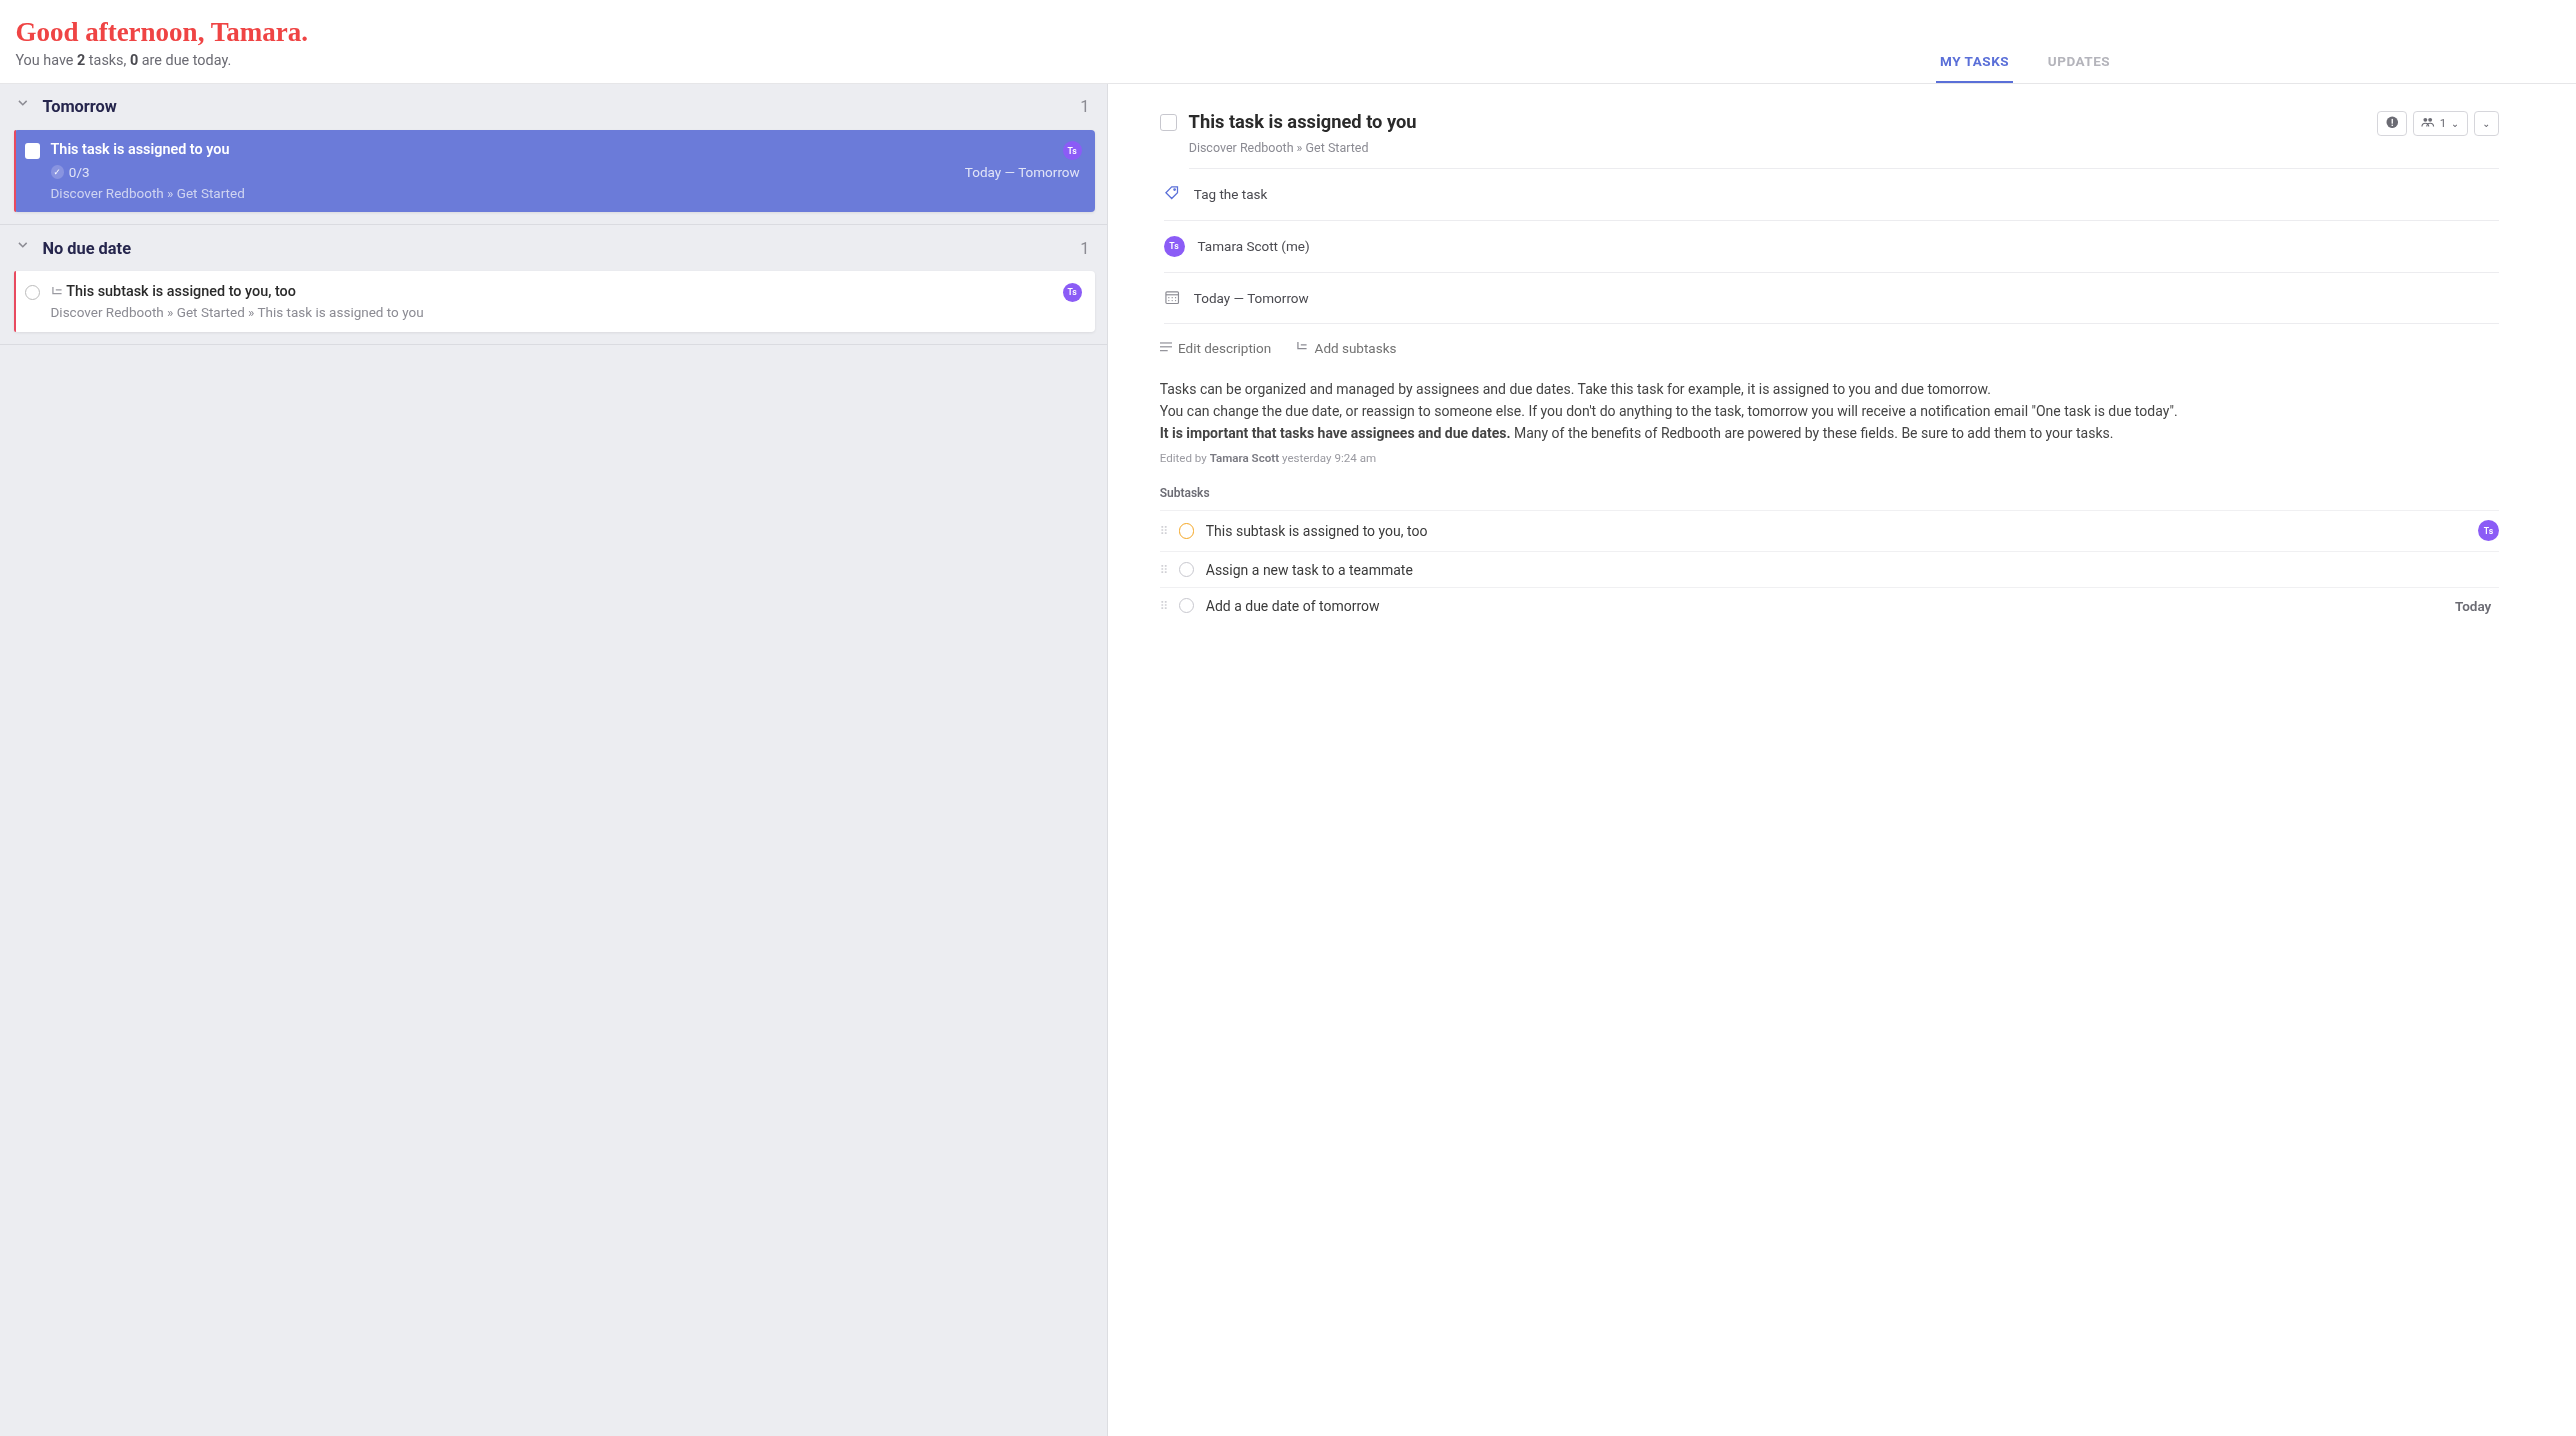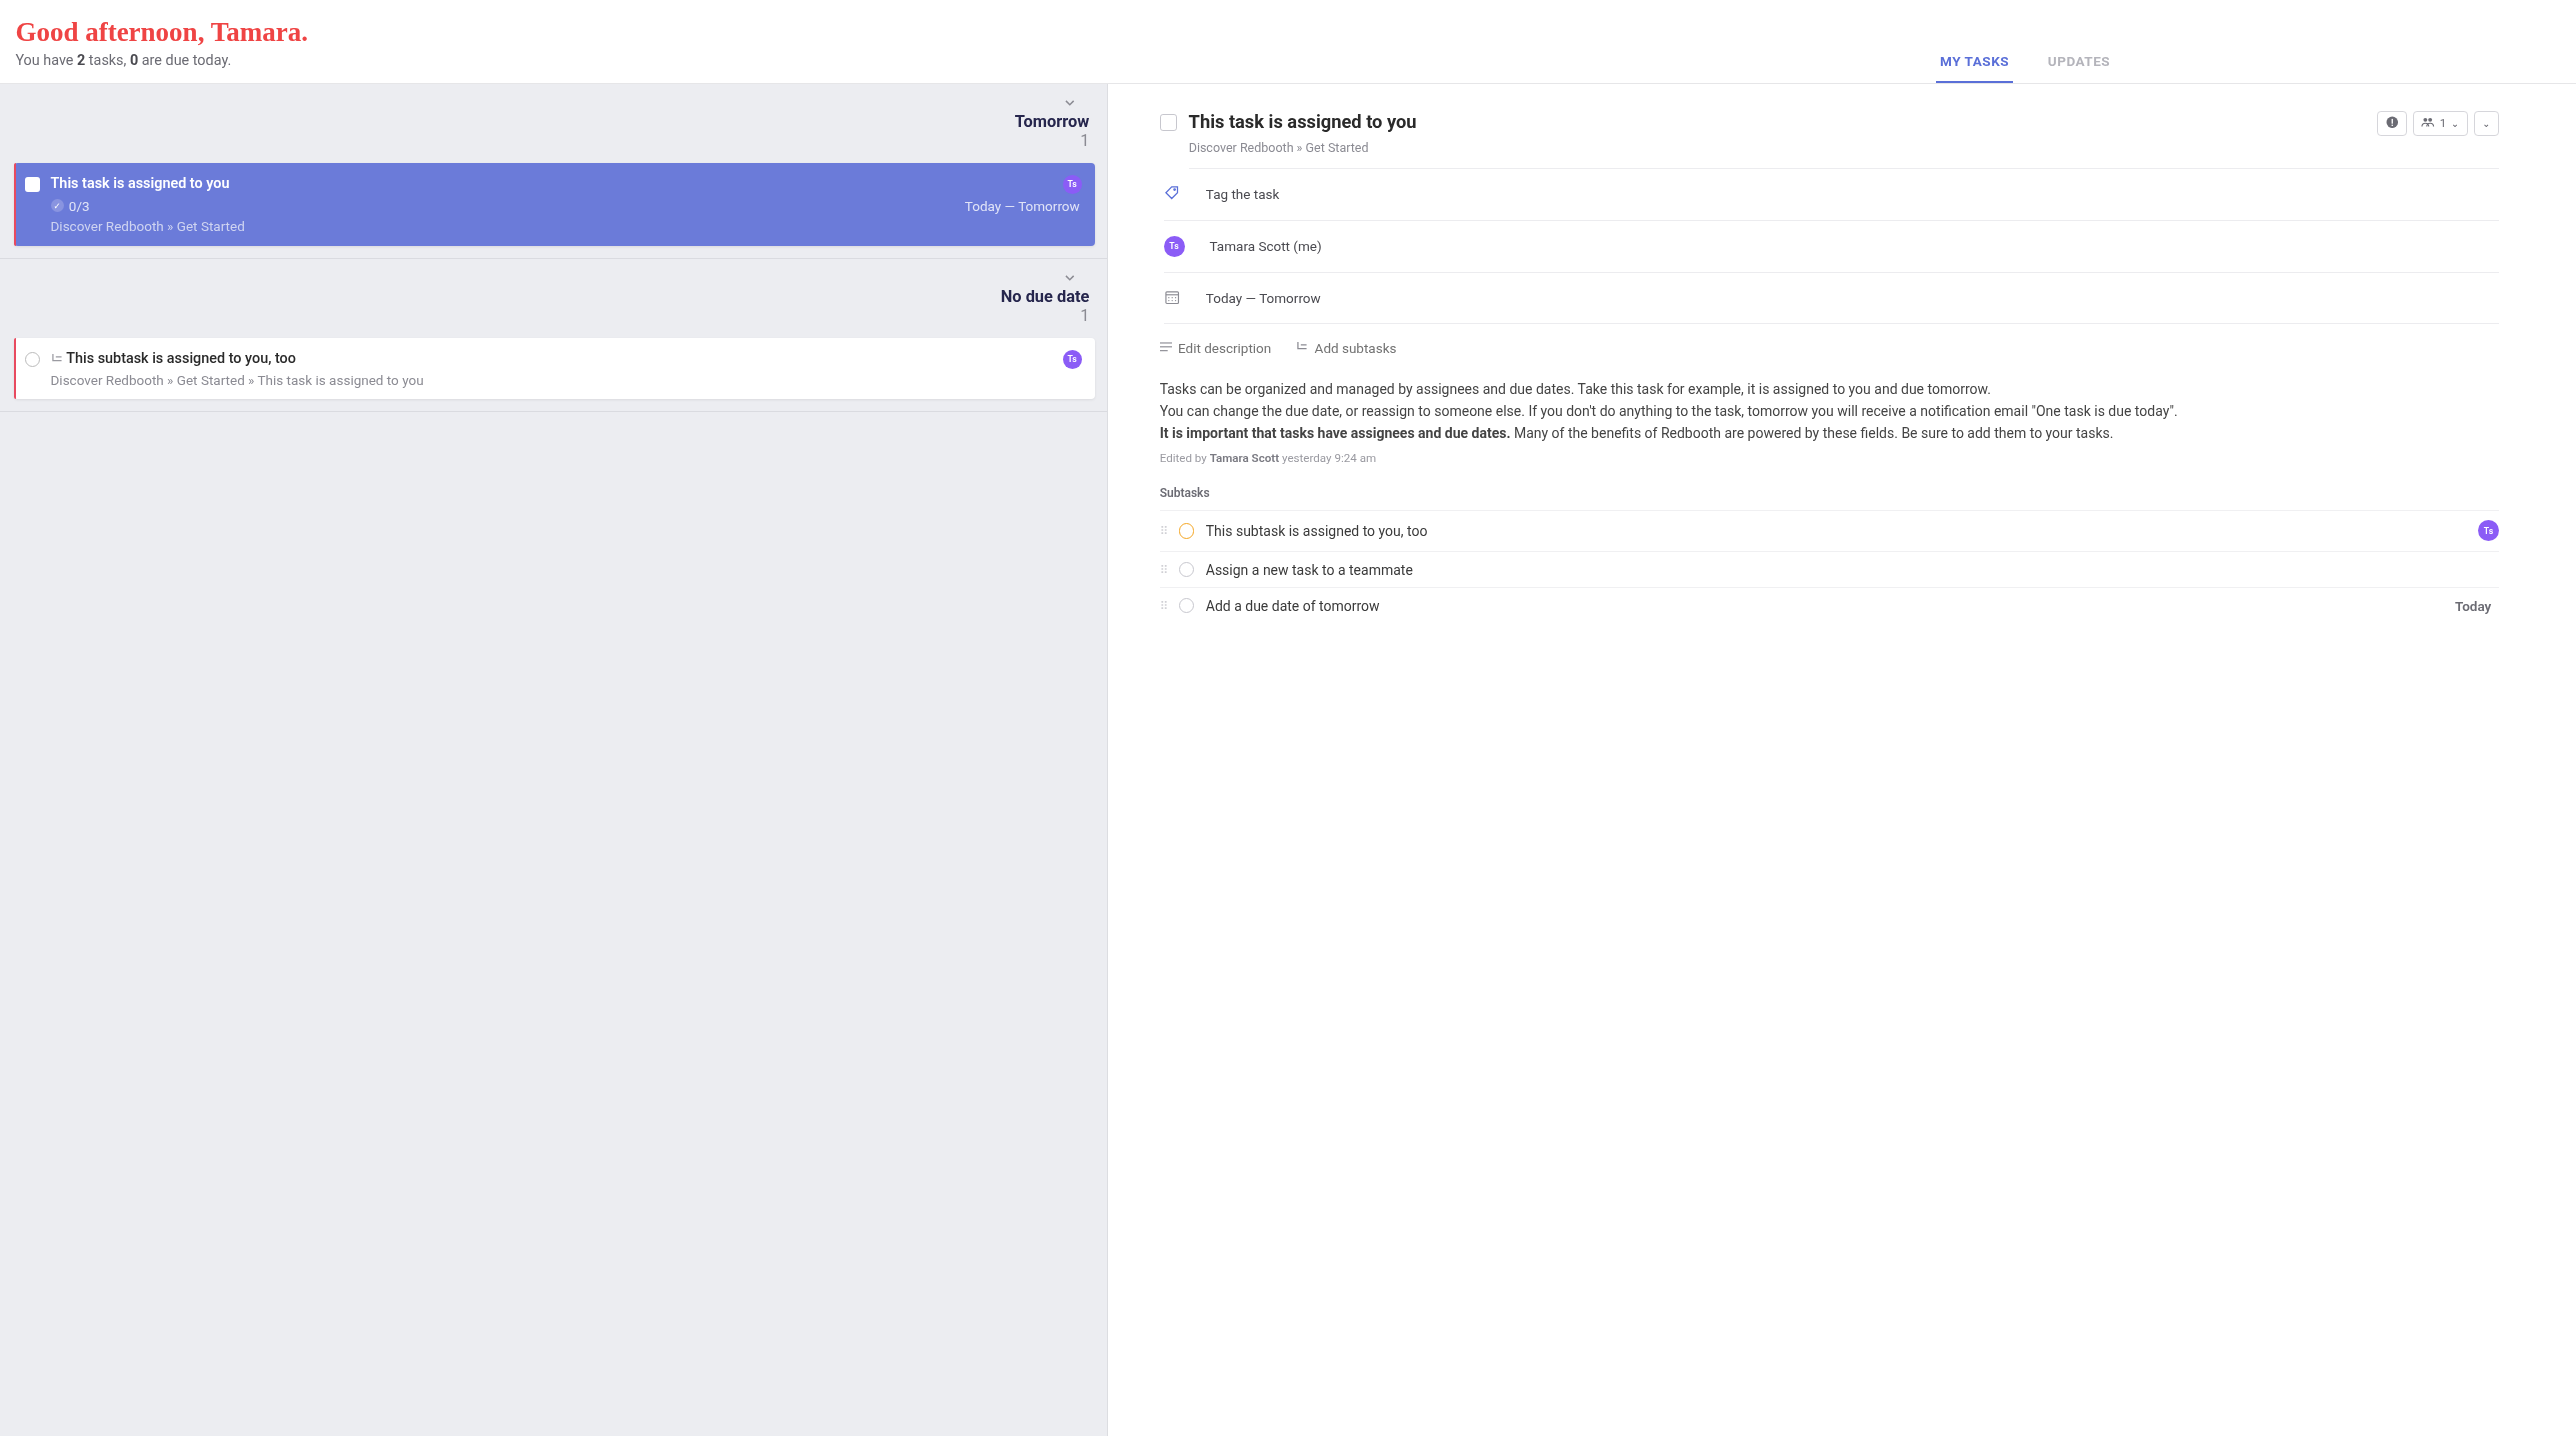--- a/index.html
+++ b/index.html
@@ -10,21 +10,21 @@
 .subgreeting { font-size: 14.4px; color: #6b6b73; margin-top: 3.9px; }
 .subgreeting .b { font-weight: 700; color: #4a4a50; }
 .tabs { position: absolute; right: 0; bottom: 0; display: flex; gap: 31px; padding-right: 462px; }
 .tab { font-size: 13.5px; font-weight: 700; letter-spacing: 0.5px; color: #b4b4bb; padding: 11.6px 3.9px; border-bottom: 2.9px solid transparent; cursor: pointer; }
 .tab.active { color: #5a6fd8; border-bottom-color: #5a6fd8; text-align: center; }
 
 .main { display: flex; flex: 1; overflow: hidden; }
 .left { width: 43%; background: #ecedf1; border-right: 1px solid #dcdde1; overflow-y: auto; }
 .right { flex: 1; background: #fff; overflow-y: auto; padding: 27px 77px 27px 52px; }
 
-.section-head { display: flex; align-items: flex-end; padding: 13.5px 17.3px 13.5px 17.3px; cursor: pointer; flex-direction: column; }
+.section-head { display: flex; align-items: flex-start; padding: 13.5px 17.3px 13.5px 17.3px; cursor: pointer; }
 .section-head .chev { color: #8b8b93; margin-right: 13.5px; font-size: 11.6px; }
 .section-head .title { font-weight: 700; font-size: 16.4px; color: #26264d; flex: 1; }
 .section-head .count { font-size: 16.4px; color: #8b8b93; }
 
 .card {
   margin: 0 11.6px 11.6px 13.5px;
   border-radius: 3.9px;
   position: relative;
   padding: 11.6px 15.4px 11.6px 37px;
   background: #fff;
@@ -48,21 +48,21 @@
 .card2 .sub-icon { display: inline-block; width: 12.5px; height: 12.5px; vertical-align: -1.9px; }
 
 .detail-head { display: flex; align-items: flex-start; gap: 11.6px; margin-bottom: 3.9px; }
 .detail-head .chkbox { width: 17.3px; height: 17.3px; border: 1.9px solid #c7c7ce; border-radius: 2.9px; margin-top: 2.9px; cursor: pointer; }
 .detail-head .title { font-size: 18.3px; font-weight: 700; color: #2a2a2a; flex: 1; }
 .detail-actions { display: flex; gap: 5.8px; }
 .pill { border: 1px solid #d6d6db; border-radius: 3.9px; padding: 3.9px 7.7px; font-size: 11.6px; color: #6b6b73; display: flex; align-items: center; gap: 4.8px; cursor: pointer; background: #fff; }
 .pill .ico { font-size: 11.6px; }
 .detail-bread { font-size: 12.5px; color: #8b8b93; margin-left: 29px; padding-bottom: 13.5px; border-bottom: 1px solid #ececef; }
 
-.detail-row { display: flex; align-items: center; gap: 25px; padding: 15.4px 0; border-bottom: 1px solid #ececef; margin-left: 3.9px; font-size: 13.5px; color: #4a4a50; }
+.detail-row { display: flex; align-items: center; gap: 13px; padding: 15.4px 0; border-bottom: 1px solid #ececef; margin-left: 3.9px; font-size: 13.5px; color: #4a4a50; }
 .detail-row .ico { width: 17.3px; color: #8b8b93; }
 .detail-row .ico.tag { color: #5a6fd8; }
 .detail-row .avatar { width: 21px; height: 21px; }
 
 .detail-links { display: flex; gap: 25px; padding: 15.4px 0 23px 0; color: #737373; font-size: 13.5px; }
 .detail-links .link { display: flex; align-items: center; gap: 5.8px; cursor: pointer; }
 
 .desc-title { font-size: 18.3px; color: #4a4a50; font-weight: 700; margin-bottom: 13.5px; }
 .desc-body { font-size: 14px; line-height: 1.45; color: #444; text-align: justify; }
 .desc-body p { margin-bottom: 1.9px; }

